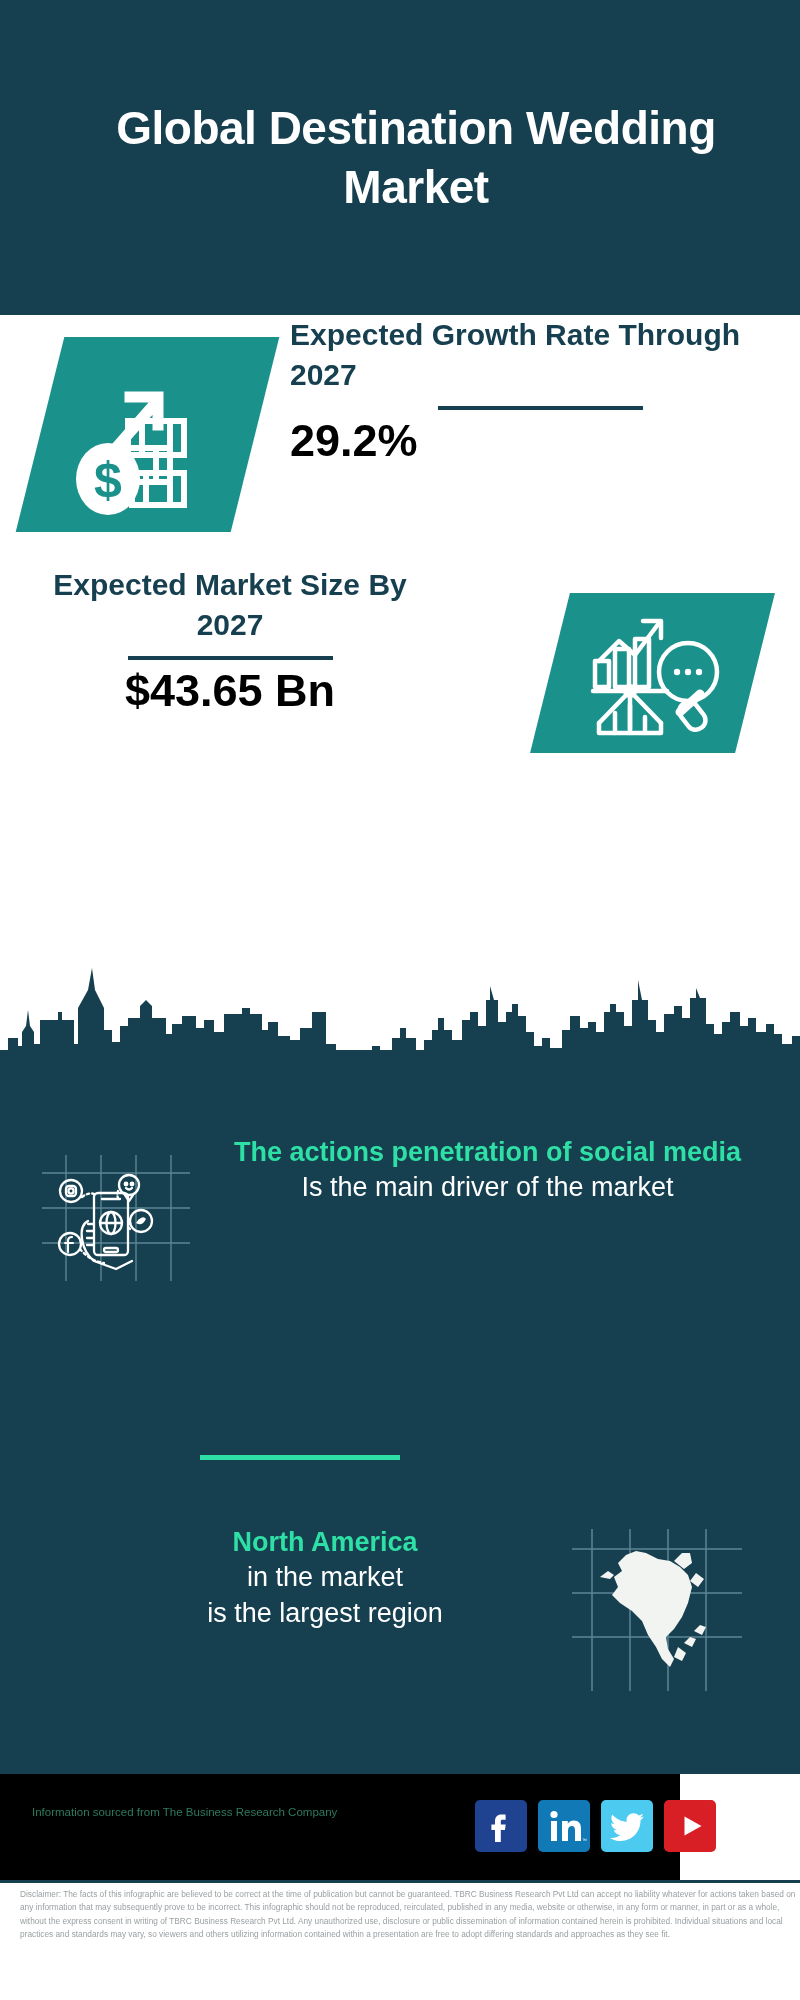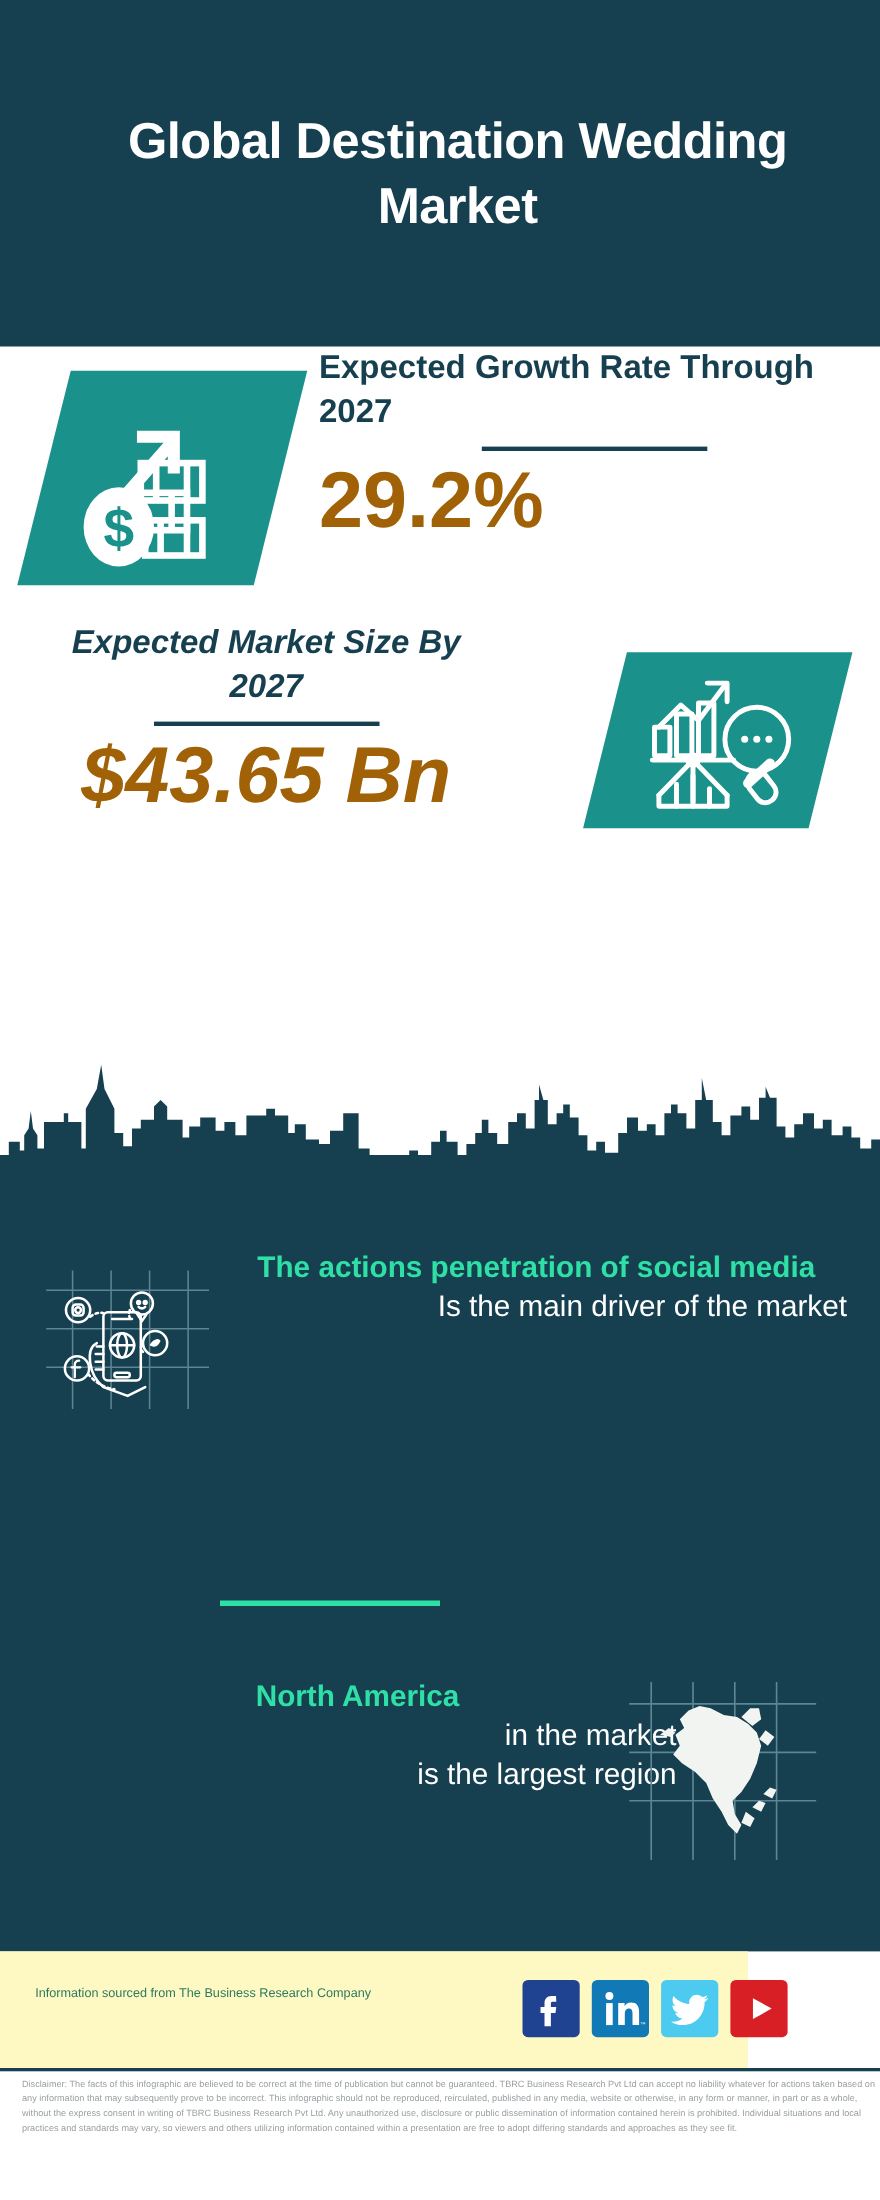--- a/index.html
+++ b/index.html
@@ -43,38 +43,38 @@
     text-align:left;
   }
   .stat-label {
     color:#163f4f; font-size:30px; font-weight:bold; line-height:1.32;
   }
   .rule-dark {
     width:205px; height:4px; background:#163f4f;
     margin:12px auto 6px auto;
   }
   .stat-value {
-    color:#a16207; font-size:72px; font-weight:bold; line-height:1.1;
+    color:#000000; font-size:45px; font-weight:bold; line-height:1.1;
   }
 
   
   .stat2 {
     position:absolute; left:0; top:565px; width:800px; height:220px;
   }
   .para-right {
     position:absolute; right:45px; top:28px;
     width:205px; height:160px;
     background:#1a918a;
     transform:skewX(-14deg);
   }
   .icon-analytics {
     position:absolute; right:65px; top:40px; width:150px; height:140px;
   }
   .stat2-text {
-    position:absolute; left:32px; top:0px; width:420px; text-align:center;font-style:italic;
+    position:absolute; left:20px; top:0px; width:420px; text-align:center;
   }
 
   
   .dark-panel {
     position:absolute; left:0; top:1050px; width:800px; height:720px;
     background:#163f4f;
   }
   .city {
     position:absolute; left:0; top:960px; width:800px; height:105px;
   }
@@ -87,21 +87,21 @@
   .icon-social {
     position:absolute; left:38px; top:18px; width:155px; height:130px;
   }
   .driver-text {
     position:absolute; left:205px; top:0px; width:565px; text-align:center;
   }
   .accent-line {
     color:#2fe0a6; font-size:27px; font-weight:bold; line-height:1.3;
   }
   .plain-line {
-    color:#ffffff; font-size:27px; font-weight:normal; line-height:1.33;text-align:right;
+    color:#ffffff; font-size:27px; font-weight:normal; line-height:1.33;
   }
 
   .divider-green {
     position:absolute; left:200px; top:1455px;
     width:200px; height:5px; background:#2fe0a6;
   }
 
   
   .region-row {
     position:absolute; left:0; top:1525px; width:800px; height:200px;text-decoration:underline;
@@ -113,21 +113,21 @@
     position:absolute; right:55px; top:0px; width:175px; height:170px;
   }
 
   
   .footer-divider {
     position:absolute; left:0; top:1770px; width:800px; height:4px;
     background:#163f4f;
   }
   .footer {
     position:absolute; left:0; top:1774px; width:680px; height:106px;
-    background:#fef9c3;
+    background:#000000;
     display:flex; align-items:center;
   }
   .footer-src {
     position:absolute; left:32px; top:28px; width:360px;
     color:#2e7a5e; font-size:11.5px; line-height:1.85;
   }
   .social-row {
     position:absolute; left:475px; top:26px;
     display:flex; gap:11px; align-items:center;
   }

